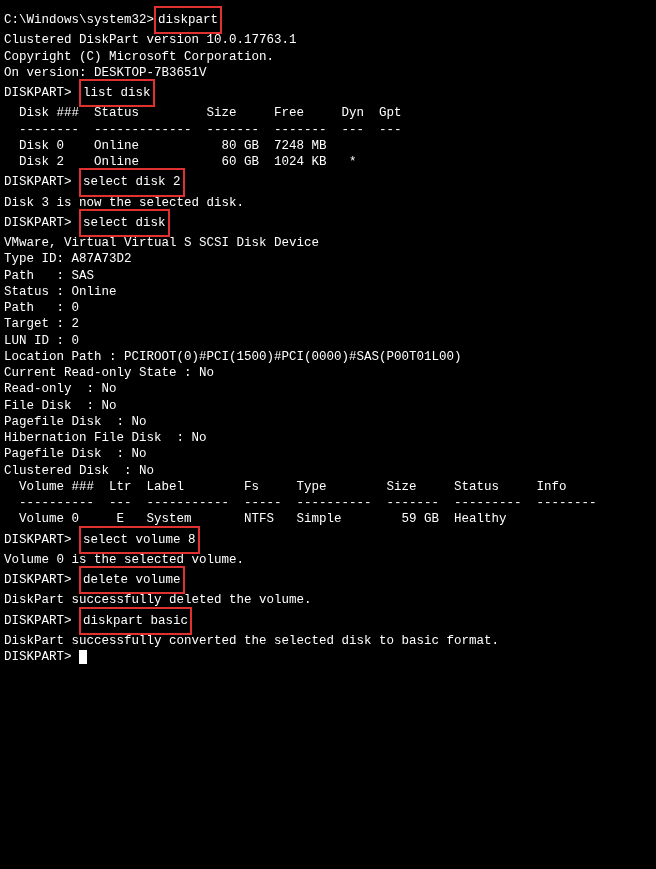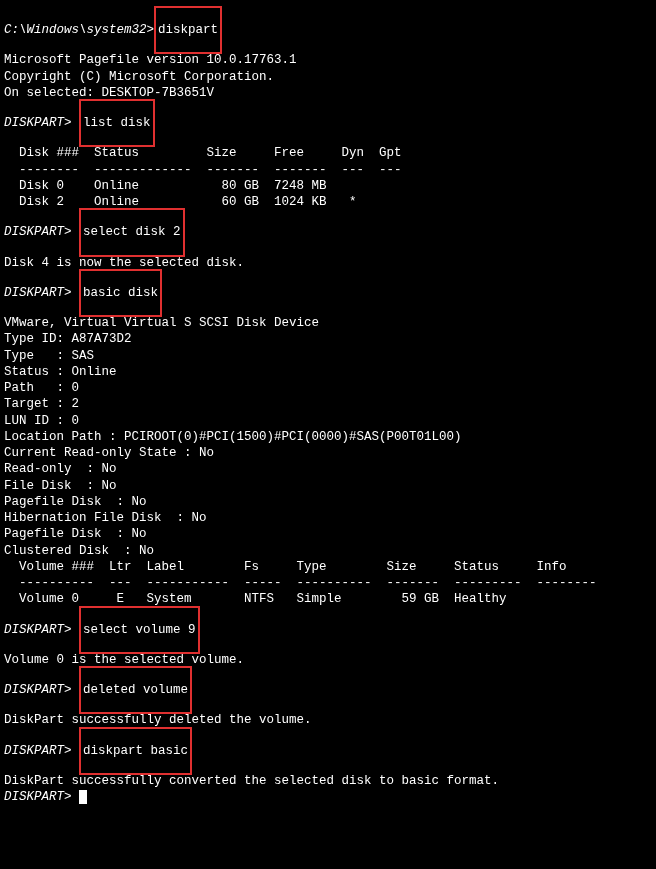--- a/index.html
+++ b/index.html
@@ -10,80 +10,80 @@
       font-size: 12.5px;
       line-height: 1.3;
       padding: 8px 4px;
       width: 656px;
       overflow-x: hidden;
     }
     .line { white-space: pre; display: block; }
     .highlight {
       border: 2px solid #e03030;
       display: inline-block;
-      padding: 14px 2px;
+      padding: 4px 2px;
       margin: -2px 0;
     }
-    .prompt-seg { display: inline; font-style: italic; }
+    .prompt-seg { display: inline; }
     .cursor {
       display: inline-block;
       width: 8px;
       height: 14px;
       background: #ffffff;
       vertical-align: text-bottom;
     }
   </style>
 </head>
 <body>
 
 <span class="line"><span class="prompt-seg">C:\Windows\system32&gt;</span><span class="highlight">diskpart</span></span>
 <span class="line"></span>
-<span class="line">Microsoft Pagefile version 10.0.17763.1</span>
+<span class="line">Clustered DiskPart version 10.0.17763.1</span>
 <span class="line"></span>
 <span class="line">Copyright (C) Microsoft Corporation.</span>
-<span class="line">On selected: DESKTOP-7B3651V</span>
+<span class="line">On version: DESKTOP-7B3651V</span>
 <span class="line"></span>
 <span class="line"><span class="prompt-seg">DISKPART&gt; </span><span class="highlight">list disk</span></span>
 <span class="line"></span>
 <span class="line">  Disk ###  Status         Size     Free     Dyn  Gpt</span>
 <span class="line">  --------  -------------  -------  -------  ---  ---</span>
 <span class="line">  Disk 0    Online           80 GB  7248 MB</span>
 <span class="line">  Disk 2    Online           60 GB  1024 KB   *</span>
 <span class="line"></span>
 <span class="line"><span class="prompt-seg">DISKPART&gt; </span><span class="highlight">select disk 2</span></span>
 <span class="line"></span>
-<span class="line">Disk 4 is now the selected disk.</span>
+<span class="line">Disk 3 is now the selected disk.</span>
 <span class="line"></span>
-<span class="line"><span class="prompt-seg">DISKPART&gt; </span><span class="highlight">basic disk</span></span>
+<span class="line"><span class="prompt-seg">DISKPART&gt; </span><span class="highlight">select disk</span></span>
 <span class="line"></span>
 <span class="line">VMware, Virtual Virtual S SCSI Disk Device</span>
 <span class="line">Type ID: A87A73D2</span>
-<span class="line">Type   : SAS</span>
+<span class="line">Path   : SAS</span>
 <span class="line">Status : Online</span>
 <span class="line">Path   : 0</span>
 <span class="line">Target : 2</span>
 <span class="line">LUN ID : 0</span>
 <span class="line">Location Path : PCIROOT(0)#PCI(1500)#PCI(0000)#SAS(P00T01L00)</span>
 <span class="line">Current Read-only State : No</span>
 <span class="line">Read-only  : No</span>
 <span class="line">File Disk  : No</span>
 <span class="line">Pagefile Disk  : No</span>
 <span class="line">Hibernation File Disk  : No</span>
 <span class="line">Pagefile Disk  : No</span>
 <span class="line">Clustered Disk  : No</span>
 <span class="line"></span>
 <span class="line">  Volume ###  Ltr  Label        Fs     Type        Size     Status     Info</span>
 <span class="line">  ----------  ---  -----------  -----  ----------  -------  ---------  --------</span>
 <span class="line">  Volume 0     E   System       NTFS   Simple        59 GB  Healthy</span>
 <span class="line"></span>
-<span class="line"><span class="prompt-seg">DISKPART&gt; </span><span class="highlight">select volume 9</span></span>
+<span class="line"><span class="prompt-seg">DISKPART&gt; </span><span class="highlight">select volume 8</span></span>
 <span class="line"></span>
 <span class="line">Volume 0 is the selected volume.</span>
 <span class="line"></span>
-<span class="line"><span class="prompt-seg">DISKPART&gt; </span><span class="highlight">deleted volume</span></span>
+<span class="line"><span class="prompt-seg">DISKPART&gt; </span><span class="highlight">delete volume</span></span>
 <span class="line"></span>
 <span class="line">DiskPart successfully deleted the volume.</span>
 <span class="line"></span>
 <span class="line"><span class="prompt-seg">DISKPART&gt; </span><span class="highlight">diskpart basic</span></span>
 <span class="line"></span>
 <span class="line">DiskPart successfully converted the selected disk to basic format.</span>
 <span class="line"></span>
 <span class="line"><span class="prompt-seg">DISKPART&gt; </span><span class="cursor"></span></span>
 
 </body></html>

